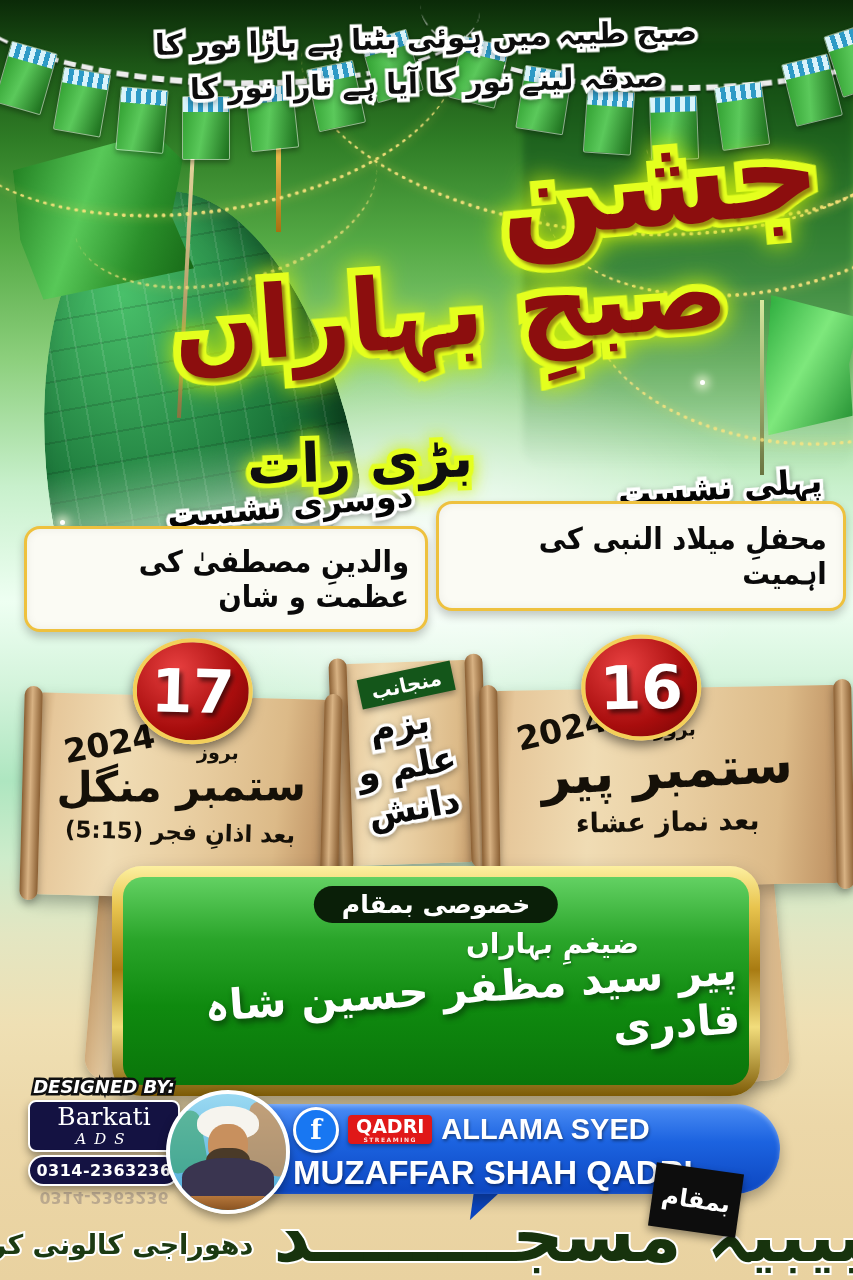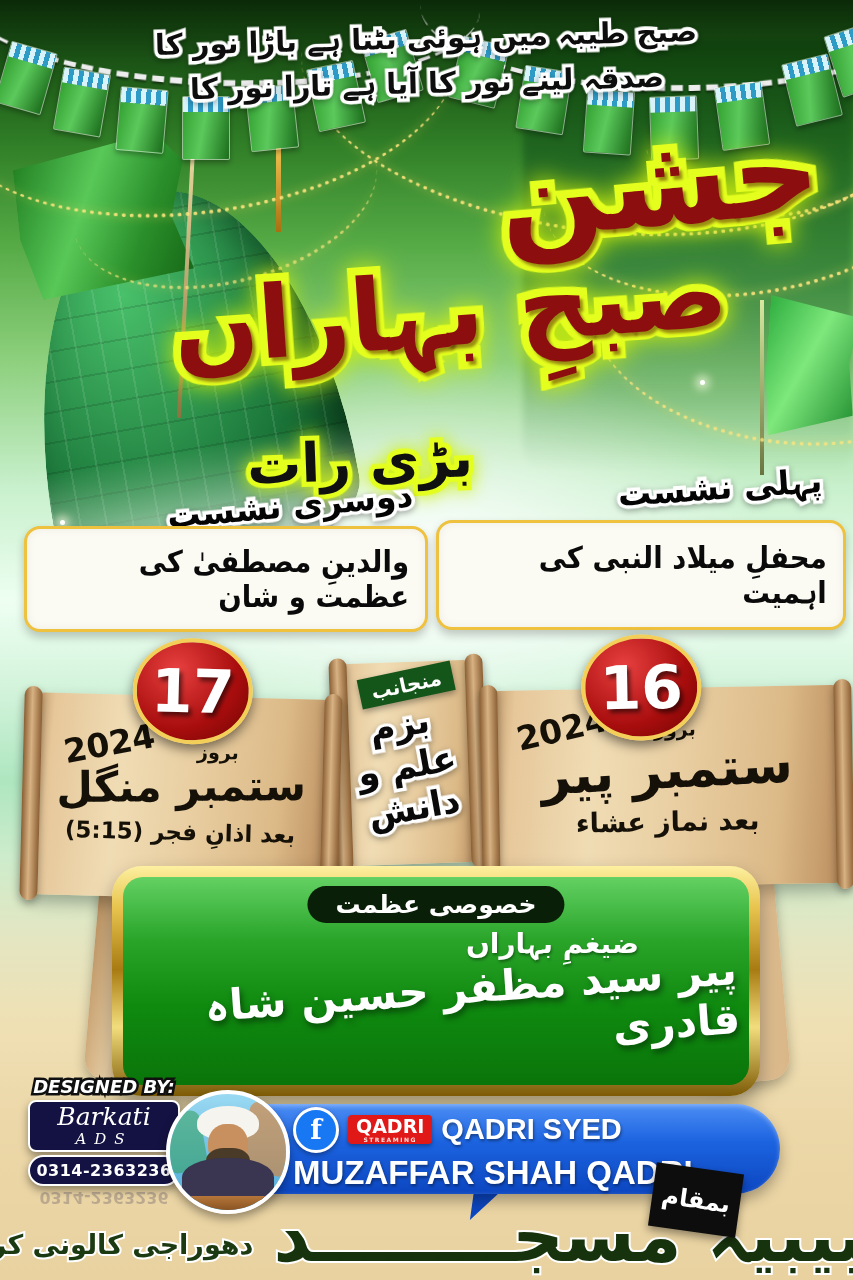--- a/index.html
+++ b/index.html
@@ -69,21 +69,21 @@
   .t-sub{left:190px;top:430px;width:340px;text-align:center;z-index:4;transform:rotate(-2deg);font-size:54px;font-weight:bold;}
   .t-sub .fg{color:#101010;}
   
   .ses-label{z-index:5;font-size:33px;font-weight:bold;text-align:center;}
   .ses-label .fg{color:#050505;}
   .ses-label.r{left:590px;top:468px;width:260px;transform:rotate(-4deg);}
   .ses-label.l{left:155px;top:486px;width:270px;transform:rotate(-5deg);}
   .ses-box{z-index:5;background:#fbfbf4;border:3px solid #eec13e;border-radius:16px;
     box-shadow:0 5px 10px rgba(0,0,0,.22), inset 0 0 10px rgba(0,0,0,.06);
     display:flex;align-items:center;justify-content:center;}
-  .ses-box.r{left:436px;top:520px;width:404px;height:104px;align-items:center;}
+  .ses-box.r{left:436px;top:501px;width:404px;height:104px;align-items:center;}
   .ses-box.l{left:24px;top:526px;width:398px;height:100px;}
   .ses-box .txt{font-size:30px;font-weight:bold;color:#0a0a0a;transform:scaleX(.92);}
   
   .scroll{z-index:5;border-radius:14px;
     background:linear-gradient(95deg,#b98f5e 0%,#e6c79a 8%,#f0dcb4 30%,#e8cda0 55%,#dcba88 80%,#b8895a 100%);
     box-shadow:0 8px 16px rgba(0,0,0,.28);}
   .scroll::before,.scroll::after{content:"";position:absolute;top:-6px;bottom:-6px;width:18px;border-radius:10px;
     background:linear-gradient(90deg,#8a5f33,#d8b283 45%,#8a5f33);box-shadow:0 4px 8px rgba(0,0,0,.35);}
   .scroll::before{left:-6px;} .scroll::after{right:-6px;}
   .scr-r{left:487px;top:688px;width:360px;height:198px;transform:rotate(-1deg);}
@@ -128,21 +128,21 @@
   .honor{position:absolute;right:110px;top:50px;color:#fff;font-size:28px;font-weight:bold;text-shadow:1px 2px 3px rgba(0,0,0,.4);}
   .gname{position:absolute;inset:76px 10px 8px 10px;display:flex;align-items:center;justify-content:center;
     color:#fff;font-size:42px;font-weight:bold;transform:rotate(-4deg);
     text-shadow:2px 4px 6px rgba(0,0,0,.45);}
   
   .designer{left:28px;top:1076px;width:152px;z-index:9;text-align:center;}
   .designer .head{font-size:18px;font-weight:bold;font-style:italic;}
   .designer .head .fg{color:#fff;}
   .dbox{background:#141242;border:2px solid #fff;border-radius:8px;margin-top:3px;padding:2px 6px;color:#fff;
     box-shadow:0 4px 8px rgba(0,0,0,.4);}
-  .dbox .brand{font-family:"DejaVu Serif",serif;font-style:italic;font-size:25px;line-height:1.05;}
+  .dbox .brand{font-family:"DejaVu Serif",serif;font-size:25px;line-height:1.05;}
   .dbox .brand-sub{font-family:"DejaVu Serif",serif;font-style:italic;font-size:15px;letter-spacing:8px;}
   .dbox.phone{border-radius:16px;font-size:16px;font-weight:bold;letter-spacing:.5px;padding:4px 2px;}
   .refl{margin-top:2px;transform:scaleY(-1);opacity:.22;filter:blur(.6px);color:#141242;font-size:16px;font-weight:bold;}
   
   .bban{left:175px;top:1104px;width:605px;height:90px;z-index:8;border-radius:46px;
     background:linear-gradient(180deg,#4c8ef5 0%,#1c63e0 42%,#0c46c0 100%);
     box-shadow:0 7px 14px rgba(0,0,0,.3), inset 0 2px 5px rgba(255,255,255,.35);
     display:flex;flex-direction:column;justify-content:center;padding-left:118px;box-sizing:border-box;}
   .bban .row1{display:flex;align-items:center;gap:9px;}
   .fbicon{width:40px;height:40px;border-radius:50%;background:#1877F2;border:3px solid #fff;
@@ -280,21 +280,21 @@
     <div class="org-tag">منجانب</div>
     <div class="org-lines">
       <span class="outl ow"><span class="bk">بزم</span><span class="fg">بزم</span></span>
       <span class="outl ow"><span class="bk">علم و</span><span class="fg">علم و</span></span>
       <span class="outl ow"><span class="bk">دانش</span><span class="fg">دانش</span></span>
     </div>
   </div>
 
   <div class="abs gold">
     <div class="gban rtl">
-      <div class="sp-pill">خصوصی عظمت</div>
+      <div class="sp-pill">خصوصی بمقام</div>
       <div class="honor">ضیغمِ بہاراں</div>
       <div class="gname">پیر سید مظفر حسین شاہ قادری</div>
     </div>
   </div>
 
   <div class="abs designer">
     <div class="head"><span class="outl ob"><span class="bk">DESIGNED BY:</span><span class="fg">DESIGNED BY:</span></span></div>
     <div class="dbox">
       <div class="brand">Barkati</div>
       <div class="brand-sub">ADS</div>
@@ -303,21 +303,21 @@
     <div class="refl">0314-2363236</div>
   </div>
 
   <div class="abs bban">
     <div class="row1">
       <div class="fbicon">f</div>
       <div class="livebadge">
         <span class="lv">QADRI</span>
         <span class="st">STREAMING</span>
       </div>
-      <span class="en1">QADRI SYED</span>
+      <span class="en1">ALLAMA SYED</span>
     </div>
     <div class="en2">MUZAFFAR SHAH QADRI</div>
   </div>
   <div class="abs btail"></div>
 
   <div class="abs photo">
     <div class="blob-o"></div>
       <div class="blob-g"></div>
     <div class="turban"></div>
     <div class="face"></div>

